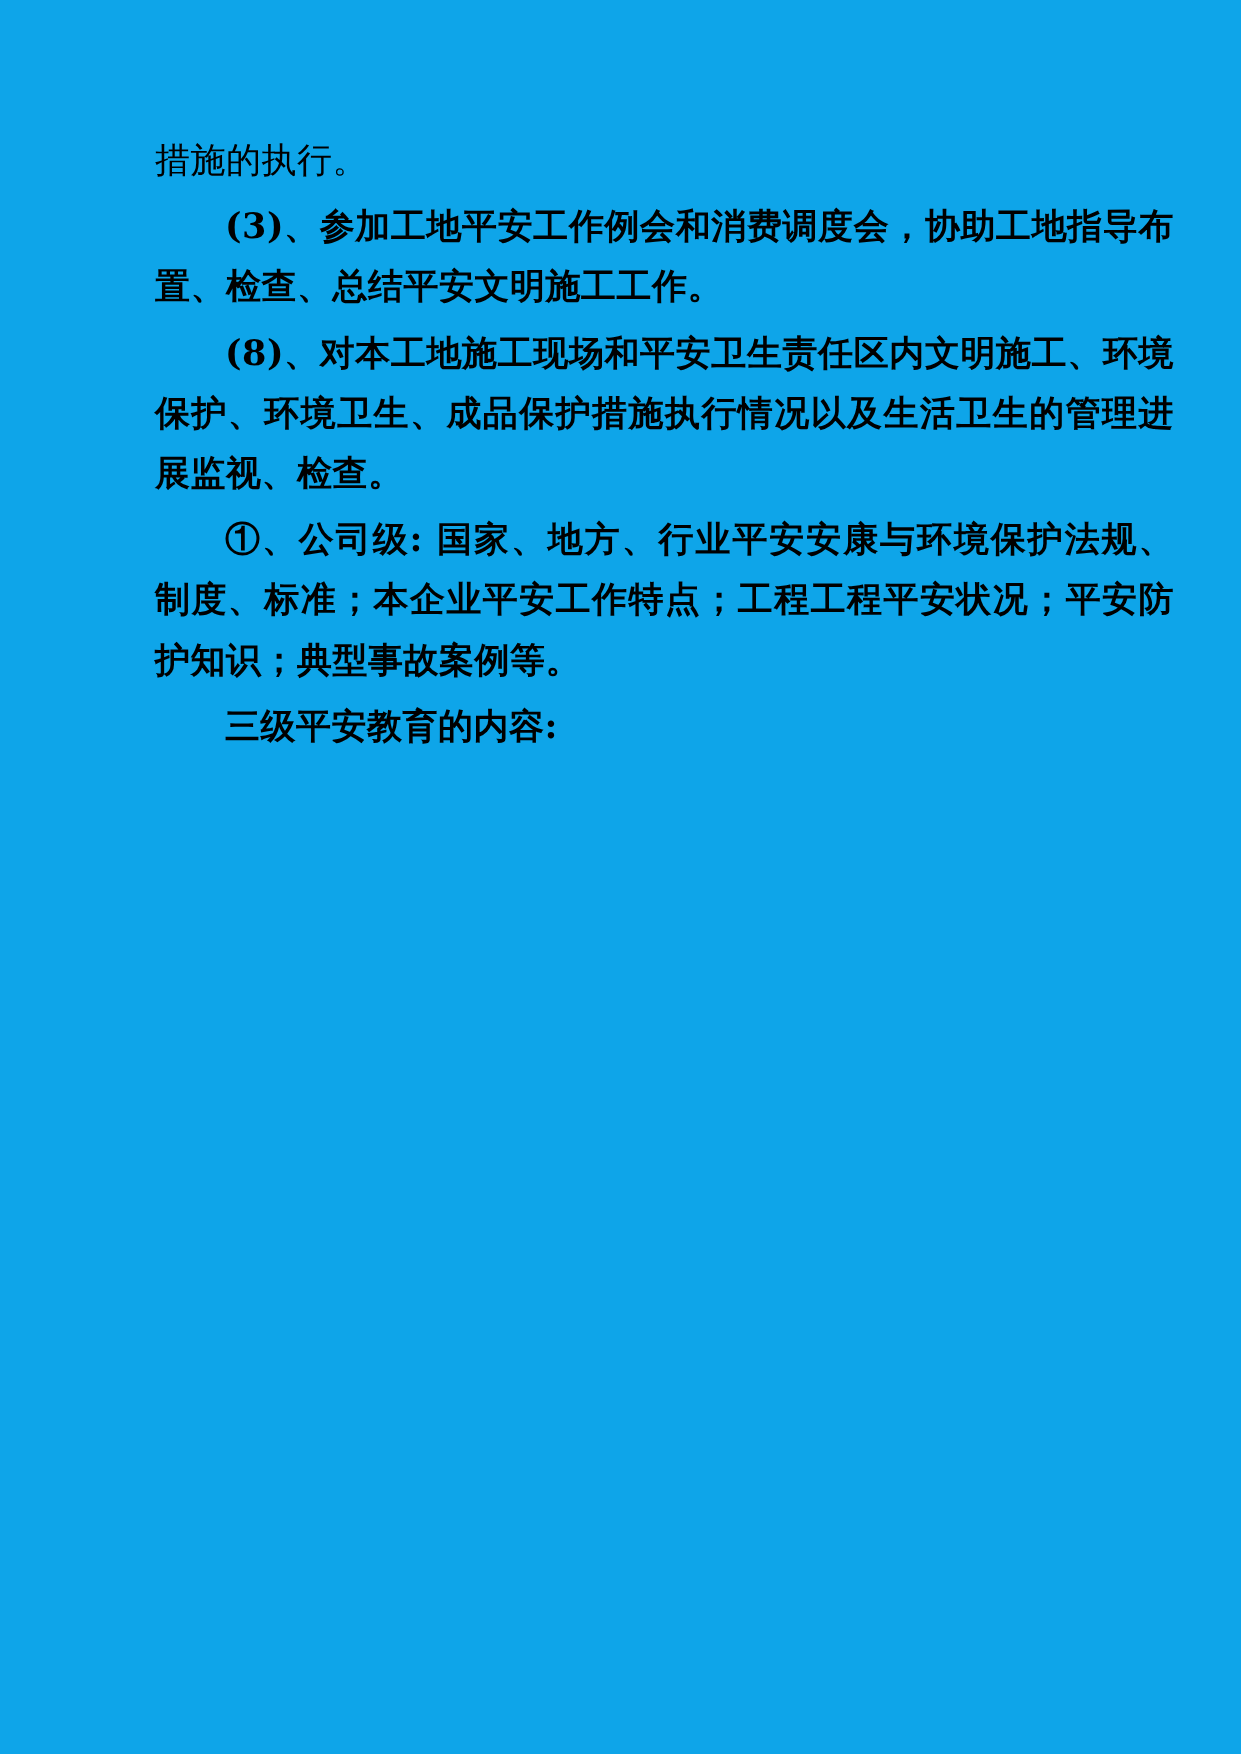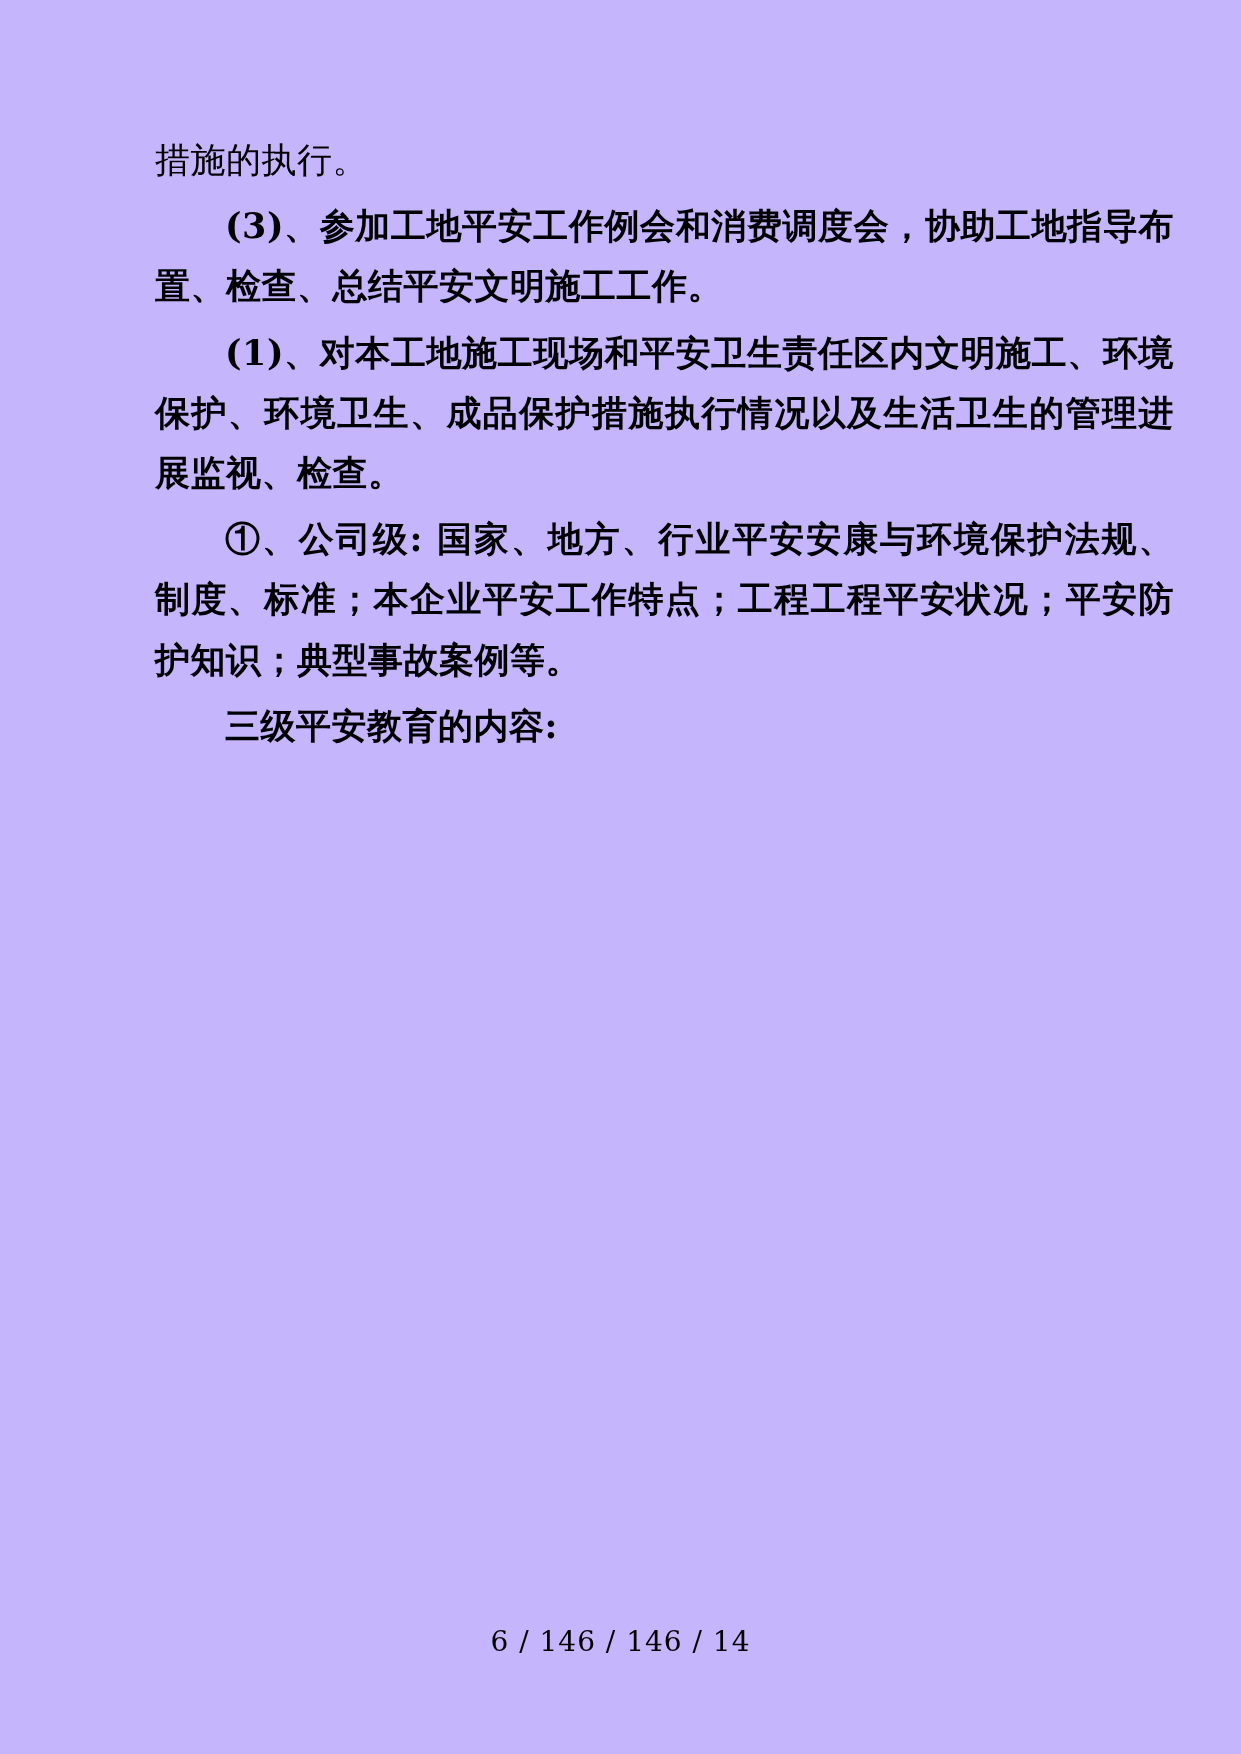--- a/index.html
+++ b/index.html
@@ -15,21 +15,21 @@
     color: #000000;
   }
   .page {
     position: absolute;
     left: 0;
     top: 0;
     width: 1241px;
     height: 1754px;
     box-sizing: border-box;
     padding: 130px 67px 0 155px;
-    background: #c4b5fd;
+    background: #0ea5e9;
   }
   .doc-body {
     font-size: 35px;
     line-height: 1.72;
     letter-spacing: 0.5px;
     text-align: justify;
     text-justify: inter-ideograph;
   }
   .para {
     margin: 0 0 6px 0;
@@ -50,18 +50,17 @@
     letter-spacing: 1px;
   }
 </style>
 </head>
 <body>
 
 <div class="page">
   <div class="doc-body">
     <p class="para">措施的执行。</p>
     <p class="para indent">(3)、参加工地平安工作例会和消费调度会，协助工地指导布置、检查、总结平安文明施工工作。</p>
-    <p class="para indent">(1)、对本工地施工现场和平安卫生责任区内文明施工、环境保护、环境卫生、成品保护措施执行情况以及生活卫生的管理进展监视、检查。</p>
+    <p class="para indent">(8)、对本工地施工现场和平安卫生责任区内文明施工、环境保护、环境卫生、成品保护措施执行情况以及生活卫生的管理进展监视、检查。</p>
     <p class="para indent">①、公司级: 国家、地方、行业平安安康与环境保护法规、制度、标准；本企业平安工作特点；工程工程平安状况；平安防护知识；典型事故案例等。</p>
     <p class="para indent">三级平安教育的内容:</p>
   </div>
-  <div class="footer">6 / 146 / 146 / 14</div>
 </div>
 
 </body></html>

